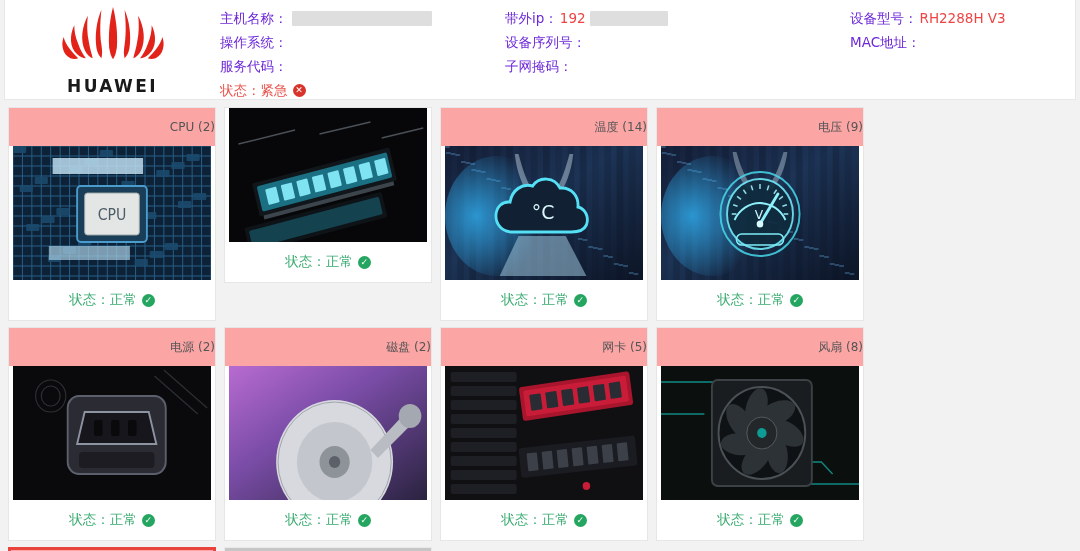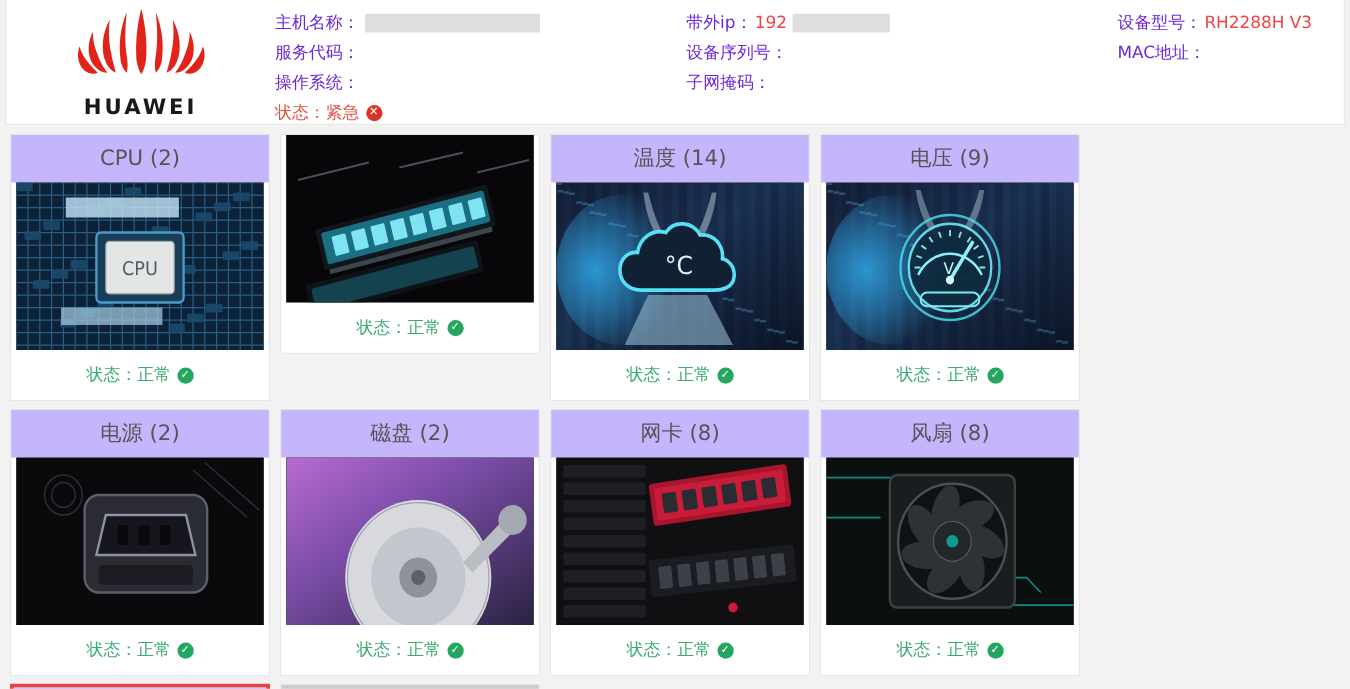--- a/index.html
+++ b/index.html
@@ -45,21 +45,21 @@
     font-family: "DejaVu Sans", "Liberation Sans", sans-serif;
   }
 
   .info-cols {
     flex: 1 1 auto;
     display: flex;
     padding-top: 4px;
   }
   .info-col { flex: 0 0 auto; }
   .info-col.c1 { width: 285px; }
-  .info-col.c2 { width: 345px; margin-left: 44px; }
+  .info-col.c2 { width: 345px; }
   .info-col.c3 { width: 220px; }
 
   .info-row {
     height: 24px;
     line-height: 24px;
     font-size: 13.5px;
     color: #5b5b5b;
     white-space: nowrap;
     display: flex;
     align-items: center;
@@ -115,24 +115,24 @@
     position: relative;
   }
   .card.highlight {
     border: 3px solid #e8433c;
   }
   .card.muted { filter: grayscale(1) opacity(0.75); }
 
   .card-title {
     height: 38px;
     line-height: 38px;
-    text-align: center;
-    font-size: 17px;
+    text-align: right;
+    font-size: 12px;
     color: #555555;
-    background: #c4b5fd;
+    background: #fca5a5;
   }
   .card.muted .card-title { color: #999999; }
 
   .card-media {
     height: 134px;
     margin: 0 4px;
     overflow: hidden;
     position: relative;
     background: #0b1420;
   }
@@ -172,25 +172,25 @@
   </div>
 
   <div class="info-cols">
 
     <div class="info-col c1">
       <div class="info-row">
         <span class="info-label">主机名称：</span>
         <span class="redact w1"></span>
       </div>
       <div class="info-row">
+        <span class="info-label">操作系统：</span>
+        <span class="info-value"></span>
+      </div>
+      <div class="info-row">
         <span class="info-label">服务代码：</span>
-        <span class="info-value"></span>
-      </div>
-      <div class="info-row">
-        <span class="info-label">操作系统：</span>
         <span class="info-value"></span>
       </div>
       <div class="info-row status-line status-critical">
         <span>状态：</span>
         <span>紧急</span>
         <span class="badge critical">✕</span>
       </div>
     </div>
 
     <div class="info-col c2">
@@ -604,21 +604,21 @@
       </div>
       <div class="card-foot status-normal">
         <span>状态：</span>
         <span>正常</span>
         <span class="badge normal">✓</span>
       </div>
     </div>
     </div>
     <div class="cell">
     <div class="card">
-      <div class="card-title">网卡 (8)</div>
+      <div class="card-title">网卡 (5)</div>
       <div class="card-media">
         <svg class="media-svg" viewBox="0 0 210 134" preserveAspectRatio="none">
         <rect width="210" height="134" fill="#101012"></rect>
         <g fill="#1d1f24">
           <rect x="6" y="6" width="70" height="10" rx="2"></rect>
               <rect x="6" y="20" width="70" height="10" rx="2"></rect>
               <rect x="6" y="34" width="70" height="10" rx="2"></rect>
               <rect x="6" y="48" width="70" height="10" rx="2"></rect>
               <rect x="6" y="62" width="70" height="10" rx="2"></rect>
               <rect x="6" y="76" width="70" height="10" rx="2"></rect>

